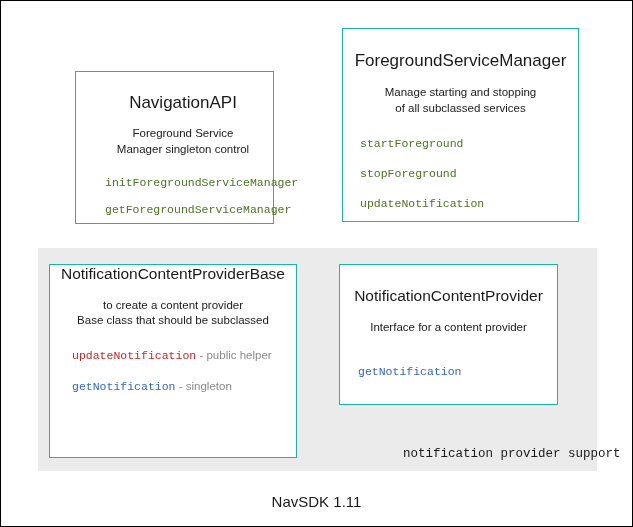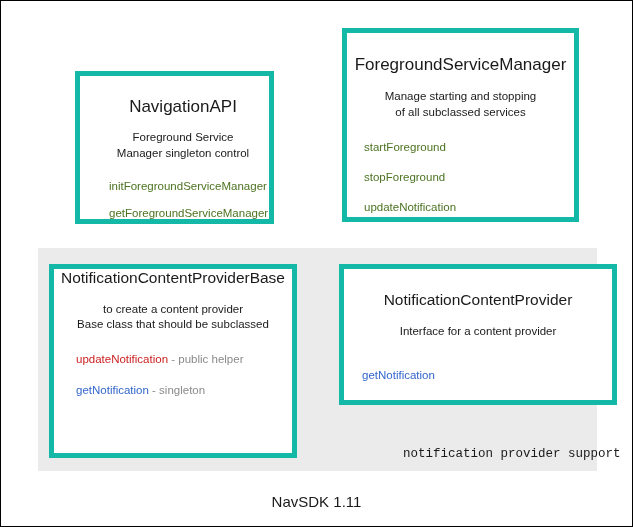--- a/index.html
+++ b/index.html
@@ -18,21 +18,21 @@
     background: #ffffff;
     box-sizing: border-box;
     border: 1px solid #000000;
     overflow: hidden;
   }
 
   
   .class-box {
     position: absolute;
     background: #ffffff;
-    border: 5px solid #14b8a6;
+    border: 1px solid #14b8a6;
     box-sizing: border-box;
     padding: 0;
   }
   .class-title {
     text-align: center;
     color: #1a1a1a;
     font-size: 17px;
     font-weight: 400;
     line-height: 1.2;
     white-space: nowrap;
@@ -47,21 +47,21 @@
   .member-list {
     margin: 0;
     padding: 0;
     list-style: none;
   }
   .member {
     font-size: 11.5px;
     line-height: 1.2;
     white-space: nowrap;
   }
-  .member .name { font-weight: 400; }
+  .member .name { font-weight: 400; font-family: Liberation Mono, monospace; }
   .member .note { color: #8a8a8a; }
 
   
   .c-green { color: #4c7322; }
   .c-red   { color: #cc2222; }
   .c-blue  { color: #3366cc; }
 
   
   .group-panel {
     position: absolute;
@@ -99,21 +99,21 @@
 
   #panel-notification-support { left: 37px; top: 247px; width: 559px; height: 223px; }
   #label-notification-support { left: 402px; top: 446px; font-family: Liberation Mono, monospace; }
 
   #box-notification-content-provider-base { left: 48px; top: 263px; width: 248px; height: 194px; }
   #box-notification-content-provider-base .class-title { font-size: 15.5px; }
   #box-notification-content-provider-base .class-desc  { margin-top: 14px; }
   #box-notification-content-provider-base .member-list { margin-top: 20px; padding-left: 22px; }
   #box-notification-content-provider-base .member { margin-bottom: 18px; }
 
-  #box-notification-content-provider { left: 338px; top: 263px; width: 278px; height: 141px; }
+  #box-notification-content-provider { left: 338px; top: 263px; width: 219px; height: 141px; }
   #box-notification-content-provider .class-title { margin-top: 22px; font-size: 15.5px; }
   #box-notification-content-provider .class-desc  { margin-top: 14px; }
   #box-notification-content-provider .member-list { margin-top: 30px; padding-left: 18px; }
   #box-notification-content-provider .member { margin-bottom: 12px; }
 
   #figure-caption { top: 492px; left: 0; }
 </style>
 </head>
 <body>
 

